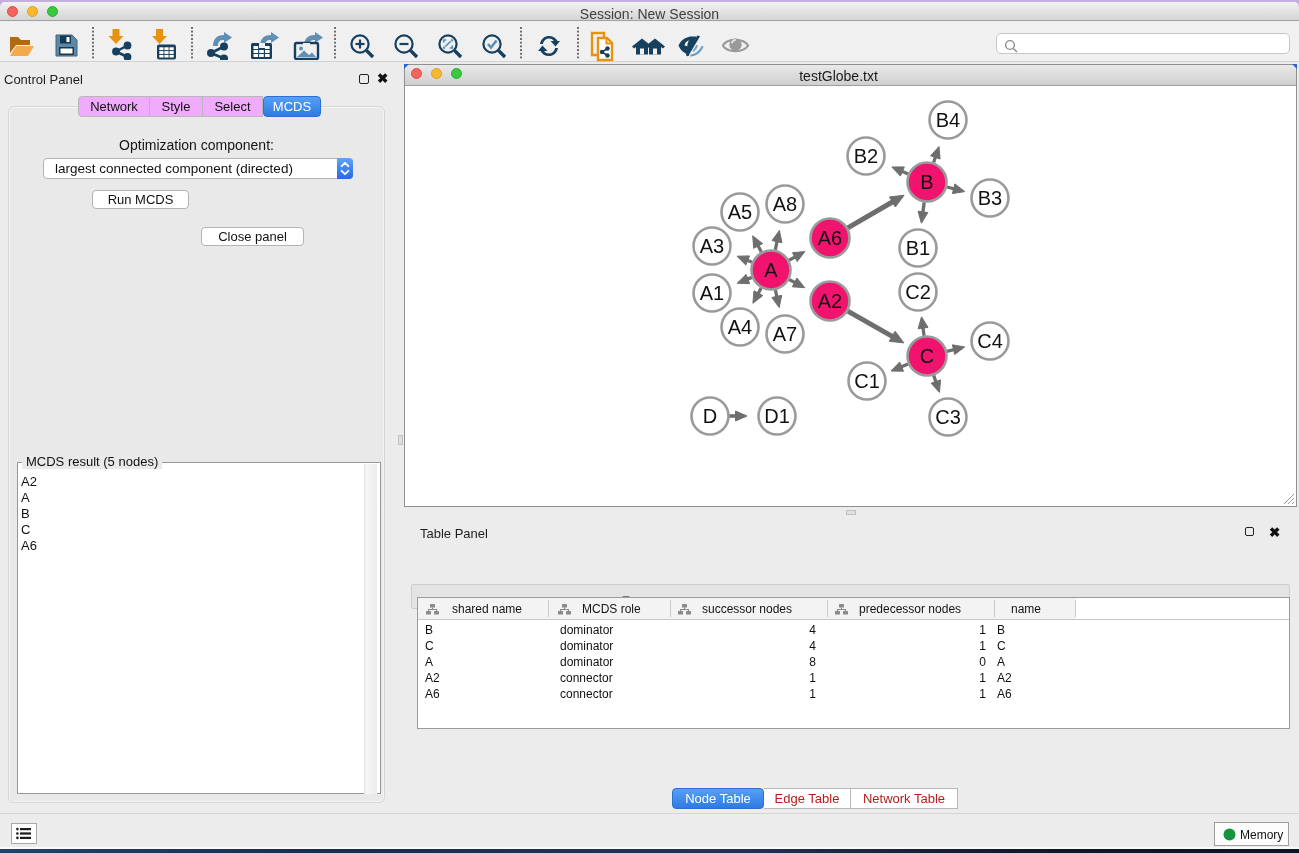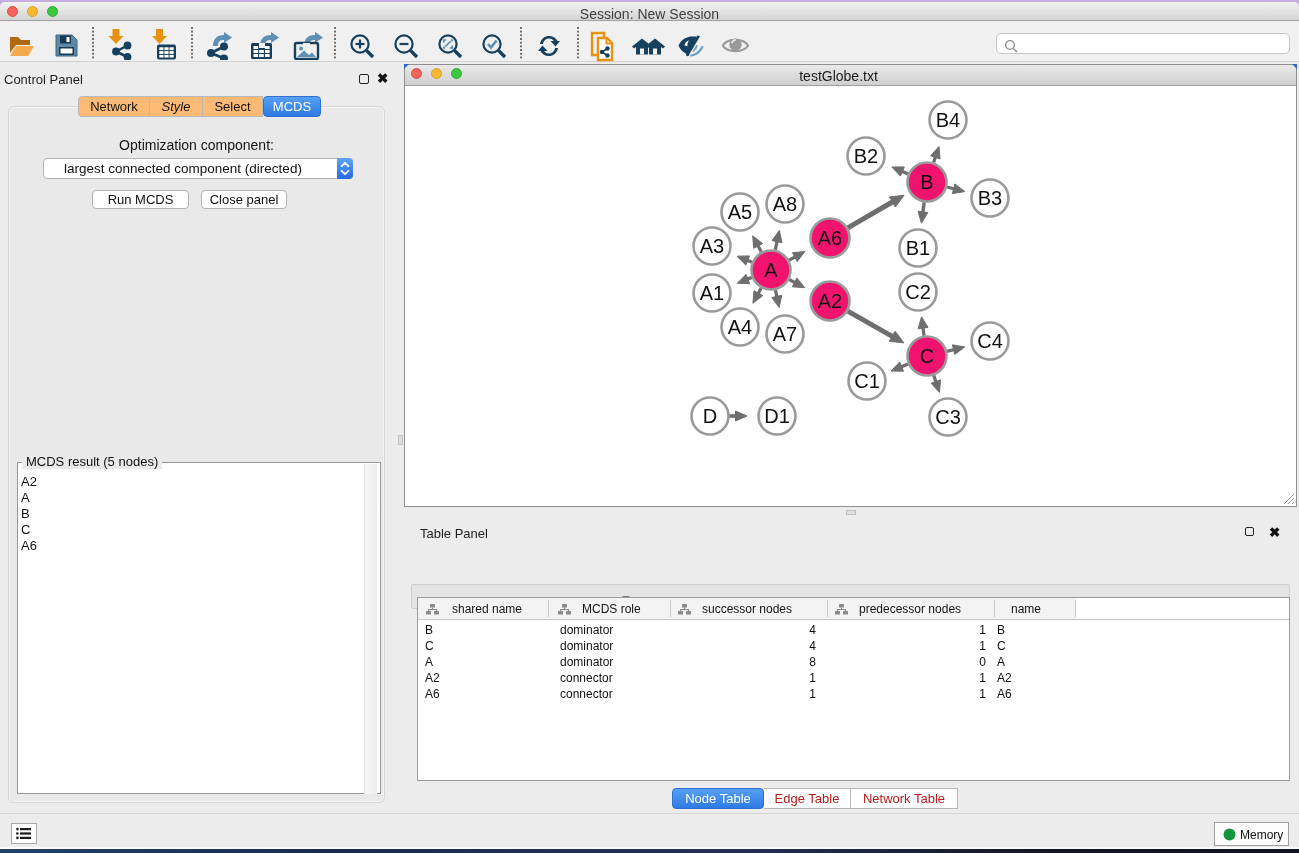--- a/index.html
+++ b/index.html
@@ -23,27 +23,27 @@
   background-size:2px 3.7px; background-repeat:repeat-y; }
 #search { left:996px; top:33px; width:294px; height:21px; background:#fff;
   border:1px solid #c6c6c6; border-radius:5px; }
 
 
 #cp-title { left:4px; top:72px; font-size:13px; color:#1e1e1e; }
 .sqbtn { width:10px; height:10px; border:1.6px solid #222; border-radius:2px; top:74px; }
 .xbtn { top:70px; font-size:13.5px; font-weight:bold; color:#111; }
 #cp-body { left:8px; top:106px; width:377px; height:697px; background:#e9e9e9;
   border:1px solid #d6d6d6; border-radius:6px; box-shadow:inset 0 0 0 1px #f5f5f5; }
-.tab { position:absolute; top:0; height:21px; background:#fdba74; border:1px solid #b8b8b8;
+.tab { position:absolute; top:0; height:21px; background:#f0abfc; border:1px solid #b8b8b8;
   font-size:13px; color:#111; text-align:center; line-height:20px; }
 .tabsel { background:linear-gradient(#56a0f5,#2f7ae2); color:#fff; border-color:#2e6fd4; }
 
 #optlabel { left:8px; top:137px; width:377px; text-align:center; font-size:14px; color:#141414; }
 #dropdown { left:43px; top:158px; width:310px; height:21px; background:#fff;
-  border:1px solid #b4b4b4; border-radius:4px; font-size:13.5px; color:#111; line-height:19px; padding-left:20px; }
+  border:1px solid #b4b4b4; border-radius:4px; font-size:13.5px; color:#111; line-height:19px; padding-left:11px; }
 #dropstep { right:-1px; top:-1px; width:16px; height:21px; border-radius:0 4px 4px 0;
   background:linear-gradient(#5fa5f7,#2669e4); }
 .btn { position:absolute; top:190px; height:19px; background:#fff; border:1px solid #b4b4b4;
   border-radius:4px; font-size:13px; color:#111; text-align:center; line-height:17px; }
 
 #fieldset { left:17px; top:462px; width:364px; height:332px; background:#fff; border:1px solid #989898; }
 #fslegend { left:22px; top:455px; height:14px; background:#e9e9e9; padding:0 4px;
   font-size:13px; color:#111; line-height:14px; }
 #fsscroll { right:3px; top:1px; width:13px; height:330px; background:linear-gradient(90deg,#f6f6f6,#ececec);
   border-left:1px solid #e2e2e2; }
@@ -57,21 +57,21 @@
 #nw-titlebar .t1 { left:6px; top:3px; background:#f4645c; border:1px solid #e14b42; width:11px; height:11px; }
 #nw-titlebar .t2 { left:26px; top:3px; background:#f9b82f; border:1px solid #dfa023; width:11px; height:11px; }
 #nw-titlebar .t3 { left:46px; top:3px; background:#3dc93f; border:1px solid #2aae35; width:11px; height:11px; }
 #nw-title { left:0; top:3px; width:867px; text-align:center; font-size:14px; color:#1a1a1a; }
 .bluecorner { width:0; height:0; top:-1px; border-top:5px solid #2d63cc; }
 
 
 #tp-title { left:420px; top:526px; font-size:13px; color:#1e1e1e; }
 #tp-toolbar { left:411px; top:551px; width:879px; height:25px; background:#e4e4e4;
   border:1px solid #cdcdcd; border-radius:2px;margin-top:33px; }
-#tp-table { left:417px; top:597px; width:873px; height:184px; background:#fff; border:1px solid #9b9b9b; }
+#tp-table { left:417px; top:597px; width:873px; height:132px; background:#fff; border:1px solid #9b9b9b; }
 #tp-header { left:0; top:0; width:658px; height:21px; background:#f3f3f3; }
 #tp-headerline { left:0; top:21px; width:871px; height:1px; background:#c9c9c9; }
 .hsep { position:absolute; top:2px; width:1px; height:17px; background:#c9c9c9; }
 .hlabel { position:absolute; top:4px; font-size:12px; color:#141414; }
 .cell { position:absolute; font-size:12px; color:#101010; }
 
 .btab { position:absolute; top:788px; height:21px; background:#fff; border:1px solid #b8b8b8;
   font-size:13px; color:#b91c1c; text-align:center; line-height:20px; }
 
 #statusline { left:0; top:813px; width:1299px; height:1px; background:#d4d4d4; }
@@ -242,35 +242,35 @@
 <svg class="abs" style="left:1004px;top:39px" width="14" height="14" viewBox="0 0 14 14">
   <circle cx="6" cy="6" r="4.4" fill="none" stroke="#8b8b8b" stroke-width="1.4"></circle>
   <line x1="9.4" y1="9.4" x2="13" y2="13" stroke="#8b8b8b" stroke-width="1.4"></line>
 </svg>
 
 <div class="abs" id="cp-title">Control Panel</div>
 <div class="abs sqbtn" style="left:359px"></div>
 <div class="abs xbtn" style="left:377px">✖</div>
 <div class="abs" id="cp-body"></div>
 <div class="abs tab" style="left:78px; top:96px; width:72px; border-radius:4px 0 0 4px;">Network</div>
-<div class="abs tab" style="left:150px; top:96px; width:53px; border-left:none;font-style:italic;">Style</div>
+<div class="abs tab" style="left:150px; top:96px; width:53px; border-left:none;">Style</div>
 <div class="abs tab" style="left:203px; top:96px; width:60px; border-left:none;">Select</div>
 <div class="abs tab tabsel" style="left:263px; top:96px; width:58px; border-radius:4px;">MCDS</div>
 
 <div class="abs" id="optlabel">Optimization component:</div>
 <div class="abs" id="dropdown">largest connected component (directed)
   <div class="abs" id="dropstep">
     <svg width="16" height="21" viewBox="0 0 16 21">
       <path d="M4.6 8.2 L8 4.8 L11.4 8.2" fill="none" stroke="#fff" stroke-width="1.8" stroke-linecap="round" stroke-linejoin="round"></path>
       <path d="M4.6 12.8 L8 16.2 L11.4 12.8" fill="none" stroke="#fff" stroke-width="1.8" stroke-linecap="round" stroke-linejoin="round"></path>
     </svg>
   </div>
 </div>
 <div class="abs btn" style="left:92px; width:97px;">Run MCDS</div>
-<div class="abs btn" style="left:201px; width:86px;">Close panel</div>
+<div class="abs btn" style="left:201px; width:103px;margin-top:37px;">Close panel</div>
 
 <div class="abs" id="fieldset">
     <div class="abs" id="fsscroll"></div>
   </div>
 <div class="abs" id="fslegend">MCDS result (5 nodes)</div>
 <div class="abs mcdsitem" style="top:474px">A2</div>
 <div class="abs mcdsitem" style="top:490px">A</div>
 <div class="abs mcdsitem" style="top:506px">B</div>
 <div class="abs mcdsitem" style="top:522px">C</div>
 <div class="abs mcdsitem" style="top:538px">A6</div>

